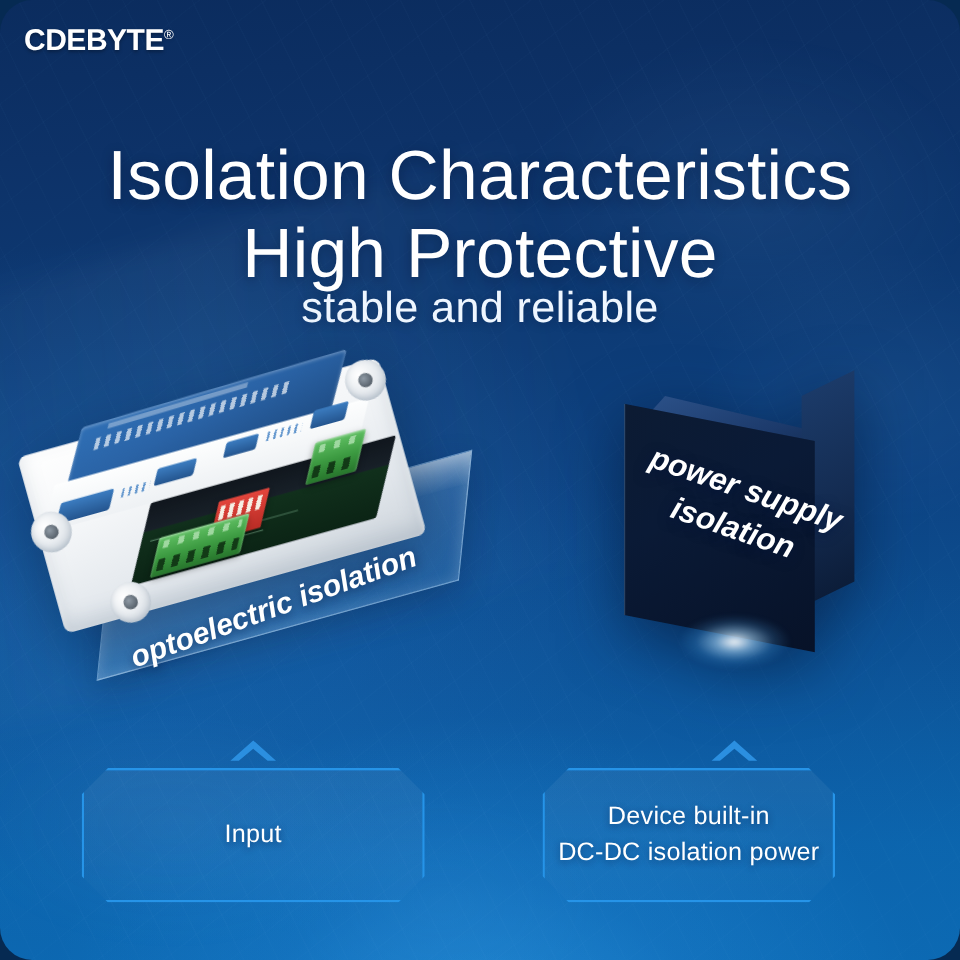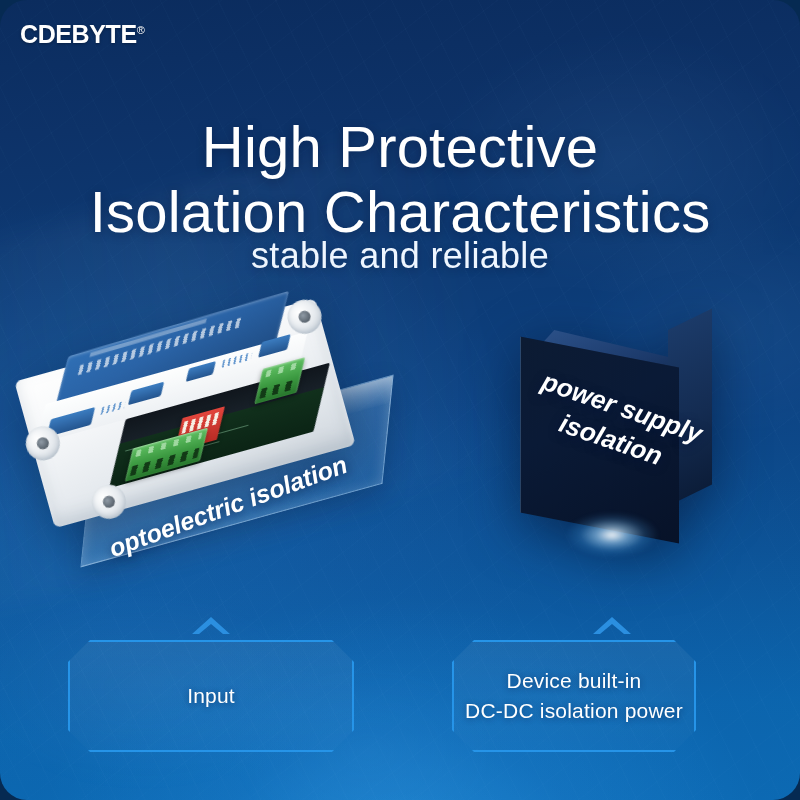--- a/index.html
+++ b/index.html
@@ -386,22 +386,22 @@
 
 <div id="poster">
 
   <div class="bg-texture"></div>
   <div class="bg-glow-bottom"></div>
   <div class="bg-sheen"></div>
 
   <div class="logo"><span>CDEBYTE</span><span class="reg">®</span></div>
 
   <h1 class="headline">
+    <span class="ln">Isolation Characteristics</span>
     <span class="ln">High Protective</span>
-    <span class="ln">Isolation Characteristics</span>
   </h1>
   <div class="subtitle">stable and reliable</div>
 
   <div class="stage">
 
     <div class="glass-slab"></div>
 
     <div class="device">
       <div class="dev-body"></div>
 

